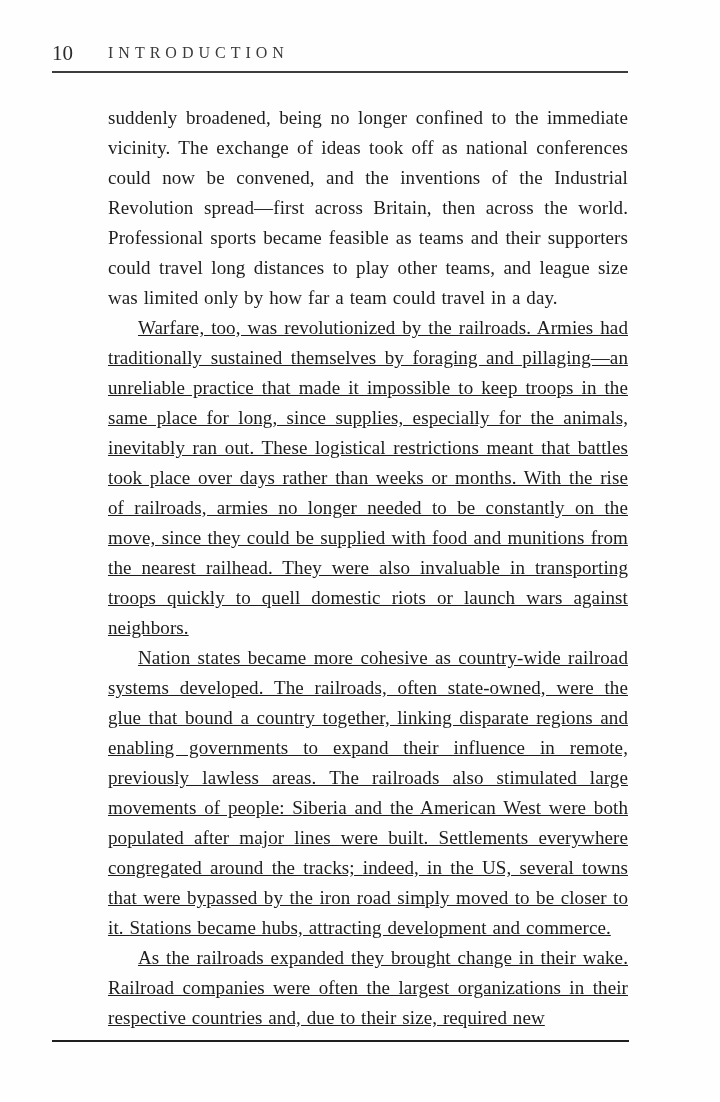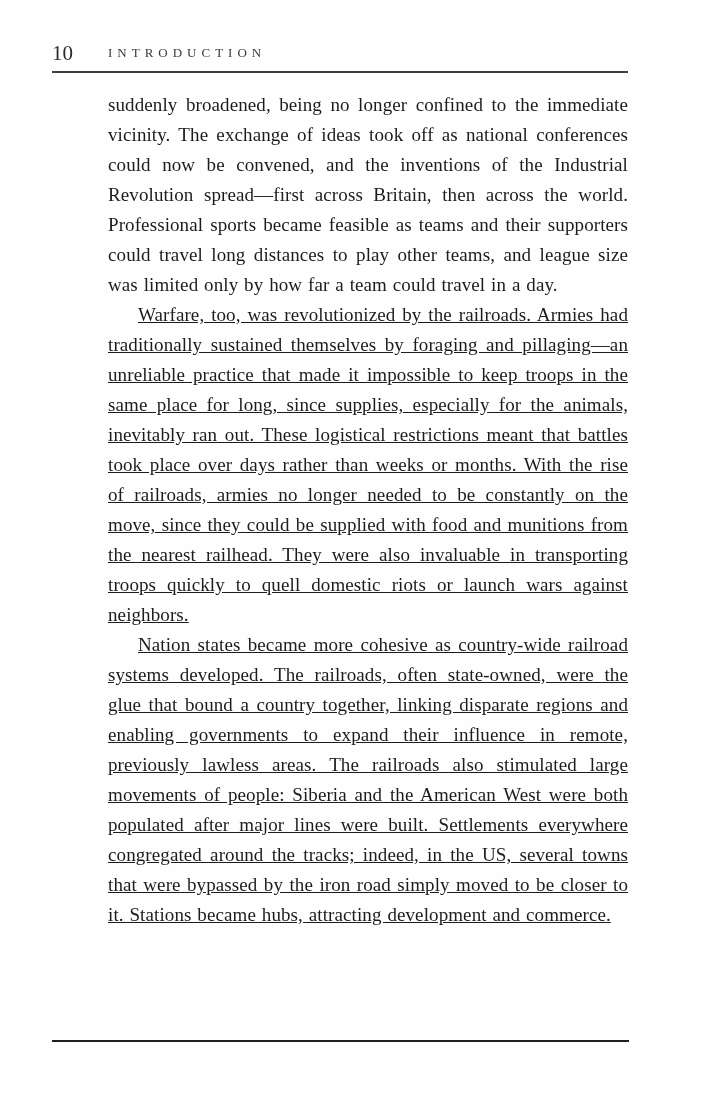--- a/index.html
+++ b/index.html
@@ -28,21 +28,21 @@
     display: flex;
     align-items: center;
   }
   .page-number {
     font-size: 21px;
     color: #2b2b2b;
     width: 56px;
     flex: 0 0 auto;
   }
   .running-head {
-    font-size: 13px;
+    font-size: 16px;
     letter-spacing: 5px;
     color: #3a3a3a;
     text-transform: uppercase;
     flex: 0 0 auto;
   }
   .header-rule {
     position: absolute;
     left: 52px;
     width: 576px;
     top: 71px;
@@ -54,21 +54,21 @@
     left: 52px;
     width: 577px;
     top: 1040px;
     height: 0;
     border-top: 2px solid #1f1f1f;
   }
   .body-text {
     position: absolute;
     left: 108px;
     width: 520px;
-    top: 90px;
+    top: 103px;
   }
   .body-text p {
     margin: 0;
     font-size: 19px;
     line-height: 30px;
     text-align: justify;
     letter-spacing: 0.1px;
     word-spacing: 1px;
   }
   .body-text p.indent {
@@ -85,17 +85,18 @@
     <span class="page-number">10</span>
     <span class="running-head">INTRODUCTION</span>
   </div>
 
   <div class="header-rule"></div>
 
   <div class="body-text">
     <p>suddenly broadened, being no longer confined to the immediate vicinity. The exchange of ideas took off as national conferences could now be convened, and the inventions of the Industrial Revolution spread—first across Britain, then across the world. Professional sports became feasible as teams and their supporters could travel long distances to play other teams, and league size was limited only by how far a team could travel in a day.</p>
     <p class="indent">Warfare, too, was revolutionized by the railroads. Armies had traditionally sustained themselves by foraging and pillaging—an unreliable practice that made it impossible to keep troops in the same place for long, since supplies, especially for the animals, inevitably ran out. These logistical restrictions meant that battles took place over days rather than weeks or months. With the rise of railroads, armies no longer needed to be constantly on the move, since they could be supplied with food and munitions from the nearest railhead. They were also invaluable in transporting troops quickly to quell domestic riots or launch wars against neighbors.</p>
     <p class="indent">Nation states became more cohesive as country-wide railroad systems developed. The railroads, often state-owned, were the glue that bound a country together, linking disparate regions and enabling governments to expand their influence in remote, previously lawless areas. The railroads also stimulated large movements of people: Siberia and the American West were both populated after major lines were built. Settlements everywhere congregated around the tracks; indeed, in the US, several towns that were bypassed by the iron road simply moved to be closer to it. Stations became hubs, attracting development and commerce.</p>
+    <p class="indent">As the railroads expanded they brought change in their wake. Railroad companies were often the largest organizations in their respective countries and, due to their size, required new</p>
   </div>
 
   <div class="footer-rule"></div>
 
 </div>
 
 </body></html>

